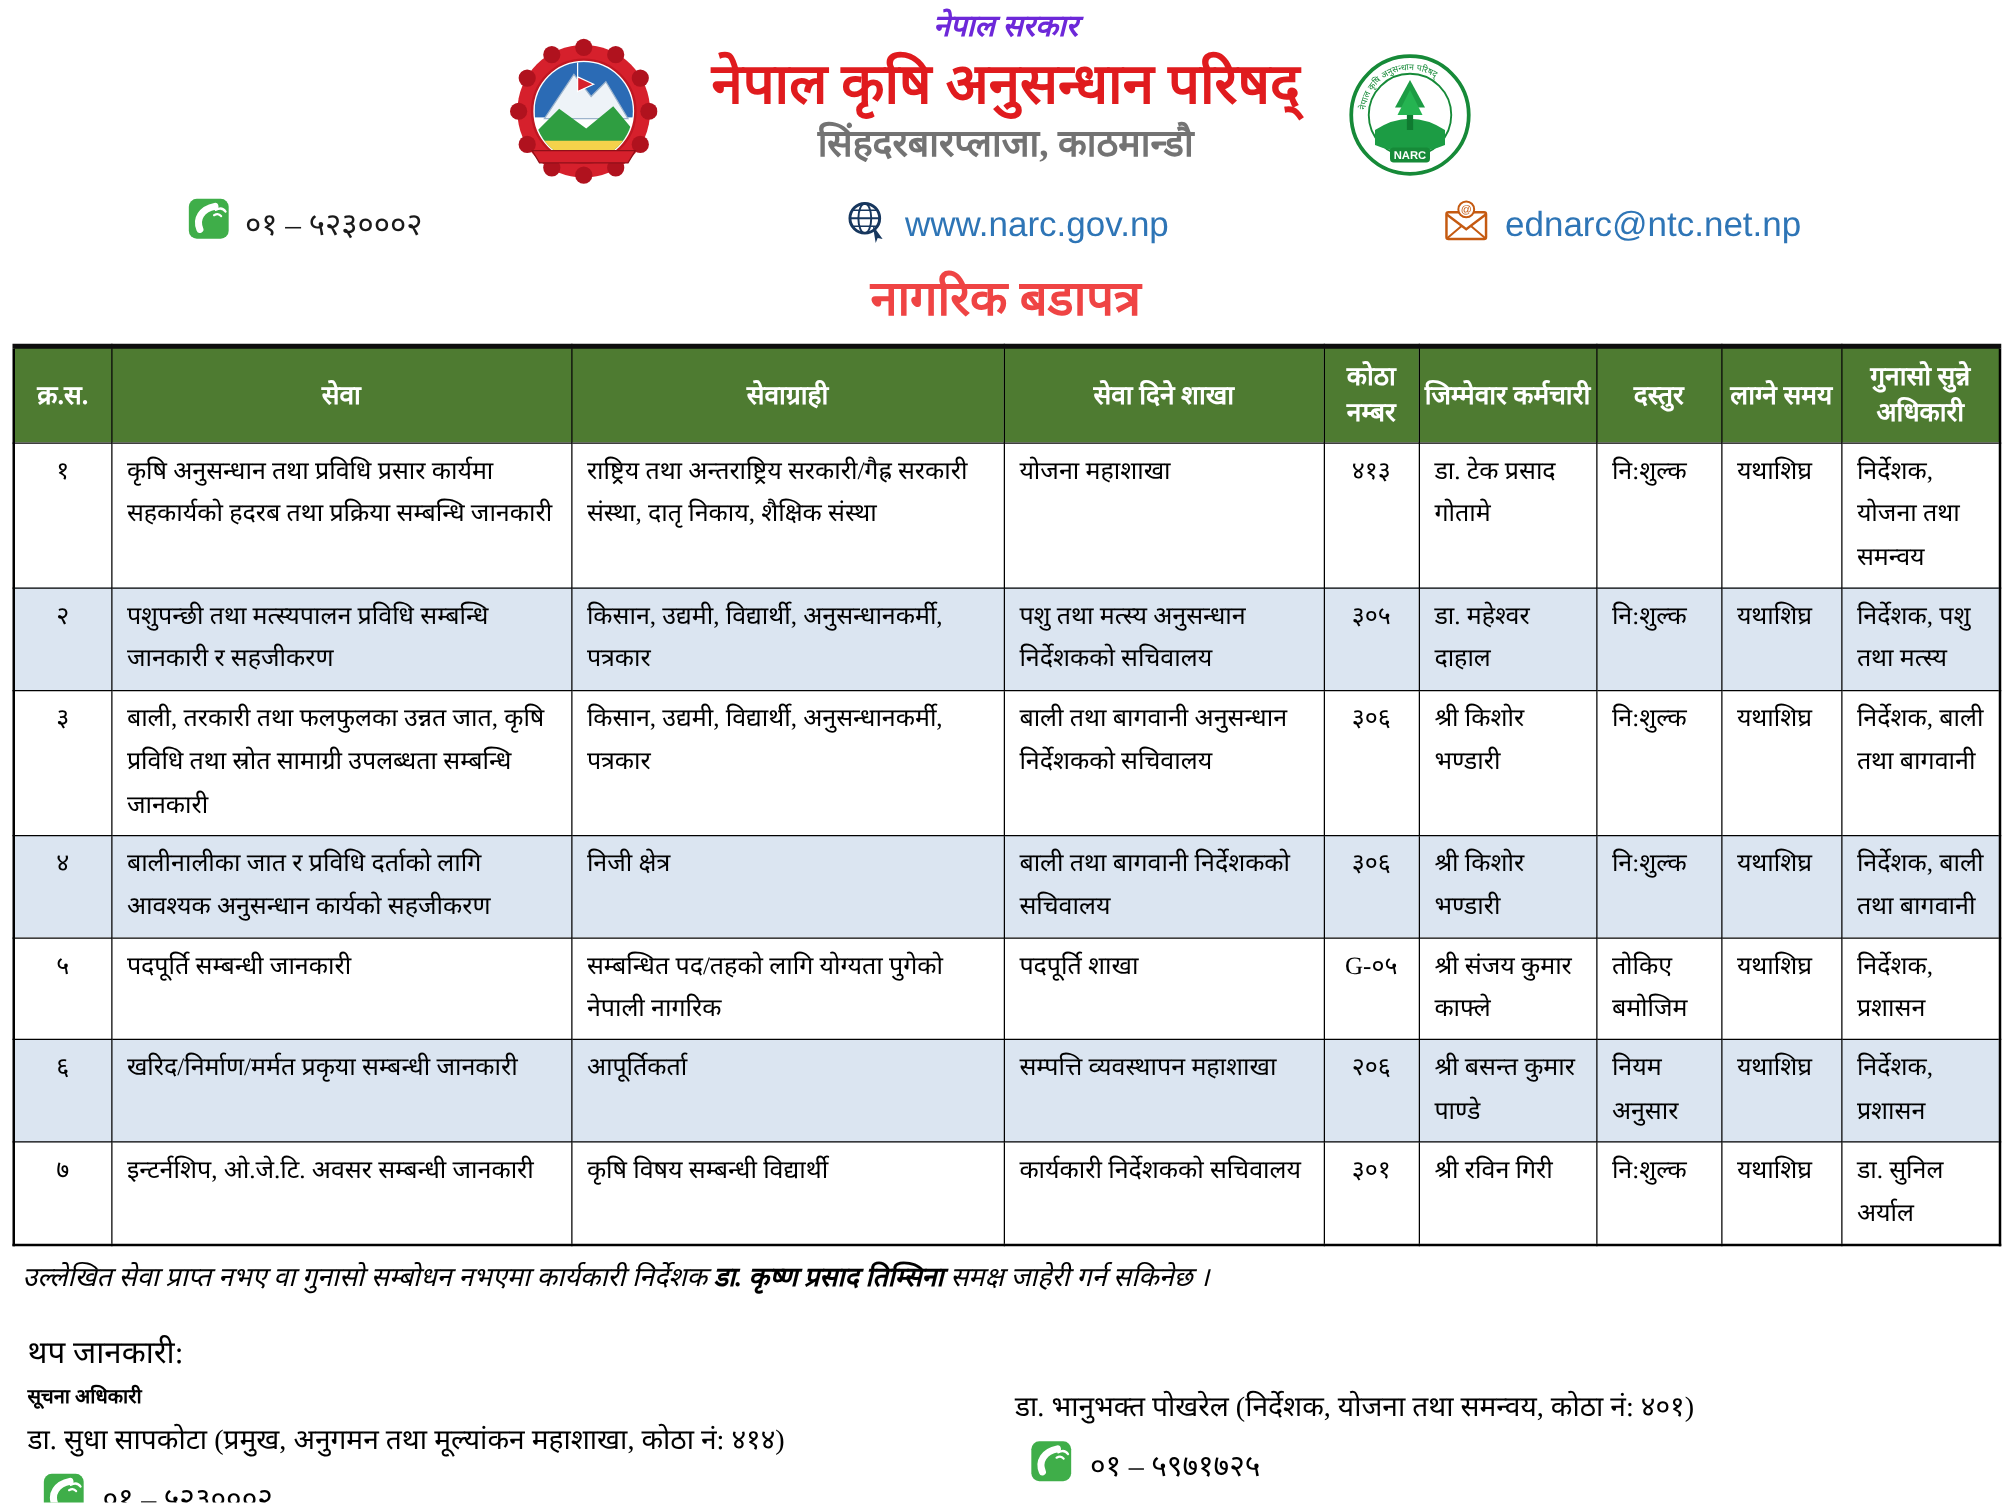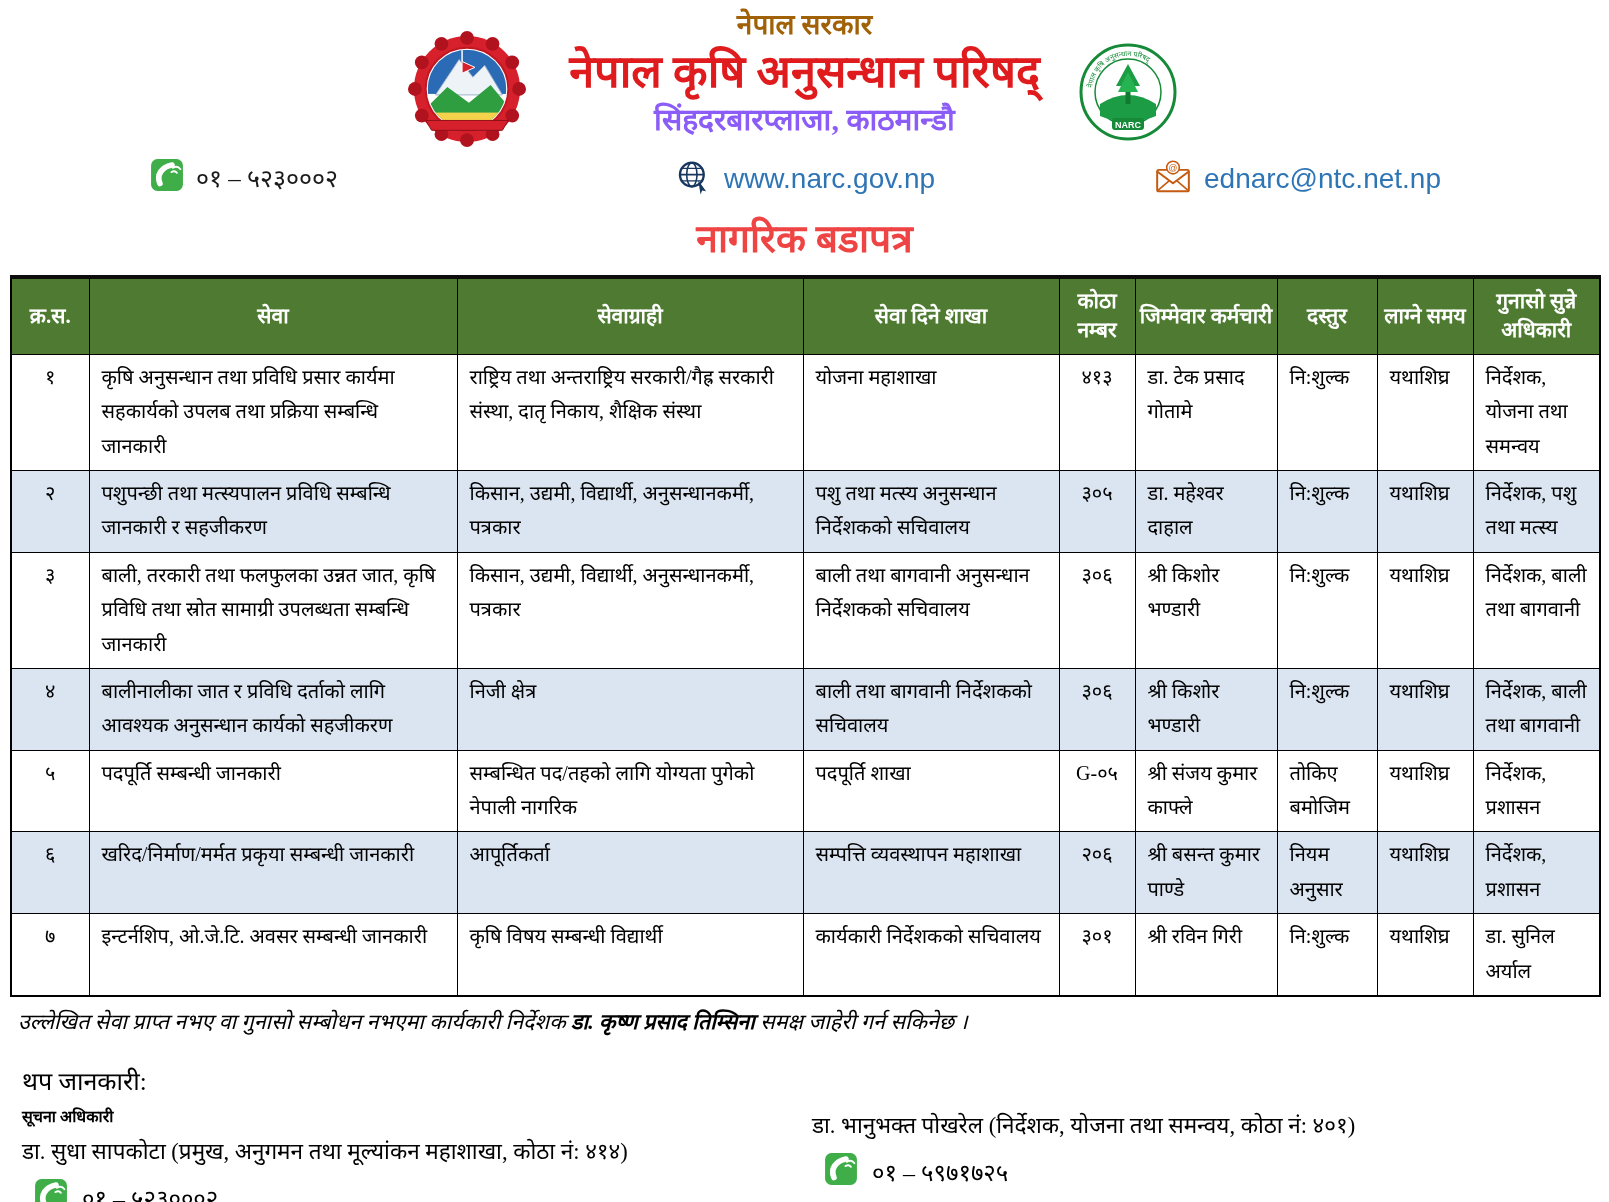--- a/index.html
+++ b/index.html
@@ -8,23 +8,23 @@
     width:1609px; height:1202px;
     font-family:"Liberation Serif","DejaVu Serif",serif;
     color:#000;
     position:relative;
     overflow:hidden;
   }
   .page { position:relative; width:1609px; height:1202px; }
 
   
   .header { position:relative; height:152px; text-align:center; padding-top:8px; }
-  .gov-line  { font-size:28px; font-weight:bold; color:#a16207; line-height:1.2; }
+  .gov-line  { font-size:24px; font-weight:bold; color:#6d28d9; line-height:1.2;font-style:italic; }
   .org-line  { font-size:45px; font-weight:bold; color:#e01b1e; line-height:1.35; }
-  .addr-line { font-size:30px; font-weight:bold; color:#8b5cf6; line-height:1.2; }
+  .addr-line { font-size:30px; font-weight:bold; color:#737373; line-height:1.2; }
   .emblem-left  { position:absolute; left:408px;  top:30px; width:118px; height:118px; }
   .logo-right   { position:absolute; left:1078px; top:42px; width:100px; height:100px; }
 
   
   .contact-row { position:relative; height:52px; }
   .contact-item { position:absolute; top:6px; display:flex; align-items:center; gap:12px; }
   .contact-phone { left:150px; }
   .contact-web   { left:50%; transform:translateX(-50%); }
   .contact-mail  { right:168px; }
   .phone-text { font-size:25px; color:#1a1a1a; }
@@ -205,21 +205,21 @@
           <th>कोठा नम्बर</th>
           <th>जिम्मेवार कर्मचारी</th>
           <th>दस्तुर</th>
           <th>लाग्ने समय</th>
           <th>गुनासो सुन्ने अधिकारी</th>
         </tr>
     </thead>
     <tbody>
         <tr>
           <td class="c0">१</td>
-          <td class="c1">कृषि अनुसन्धान तथा प्रविधि प्रसार कार्यमा सहकार्यको उपलब तथा प्रक्रिया सम्बन्धि जानकारी</td>
+          <td class="c1">कृषि अनुसन्धान तथा प्रविधि प्रसार कार्यमा सहकार्यको हदरब तथा प्रक्रिया सम्बन्धि जानकारी</td>
           <td class="c2">राष्ट्रिय तथा अन्तराष्ट्रिय सरकारी/गैह्र सरकारी संस्था, दातृ निकाय, शैक्षिक संस्था</td>
           <td class="c3">योजना महाशाखा</td>
           <td class="c4">४१३</td>
           <td class="c5">डा. टेक प्रसाद गोतामे</td>
           <td class="c6">नि:शुल्क</td>
           <td class="c7">यथाशिघ्र</td>
           <td class="c8">निर्देशक, योजना तथा समन्वय</td>
         </tr>
         <tr class="alt">
           <td class="c0">२</td>

